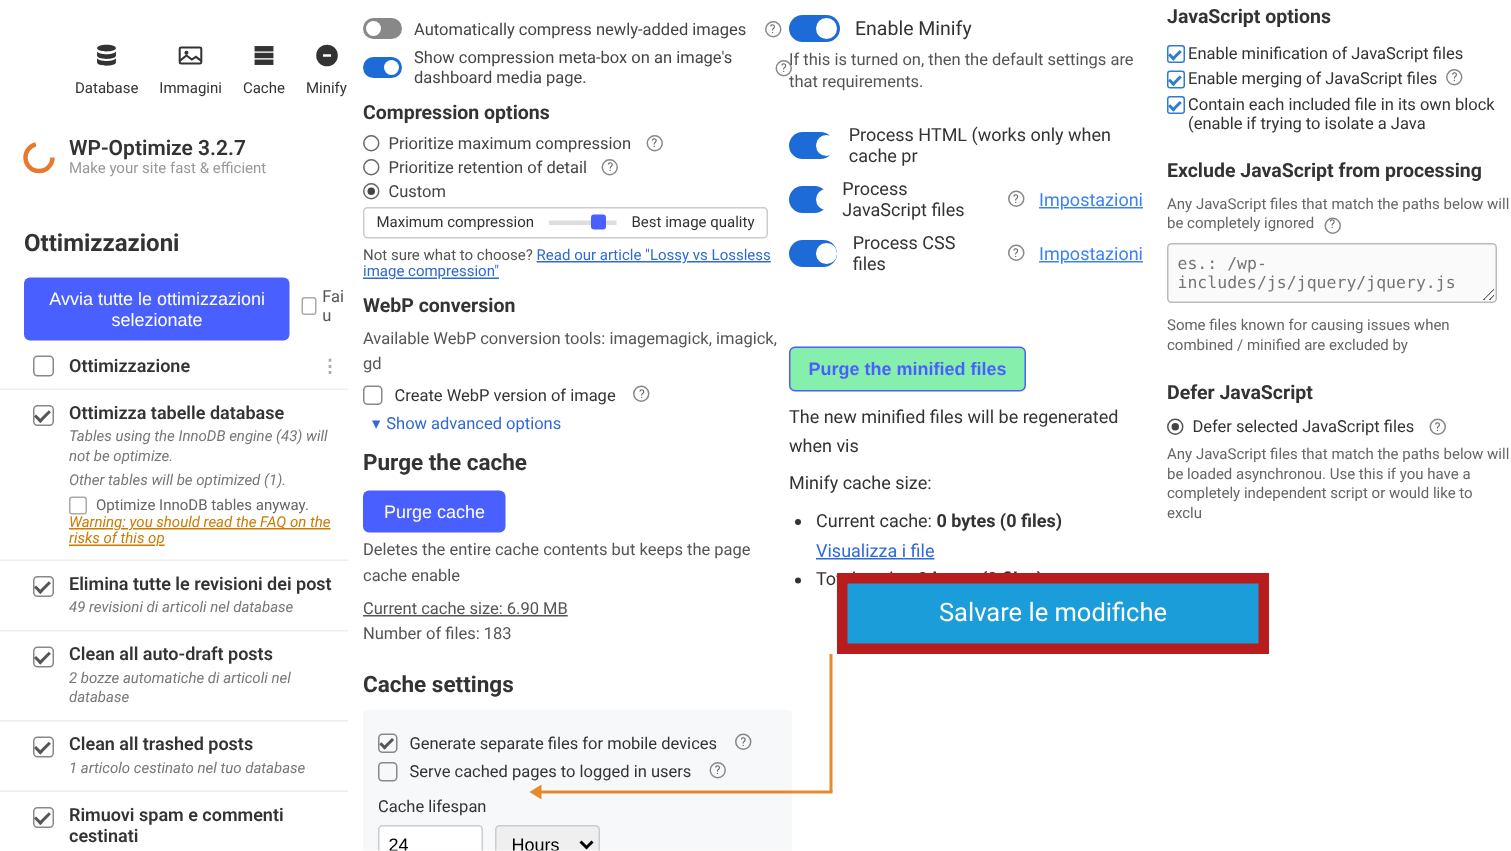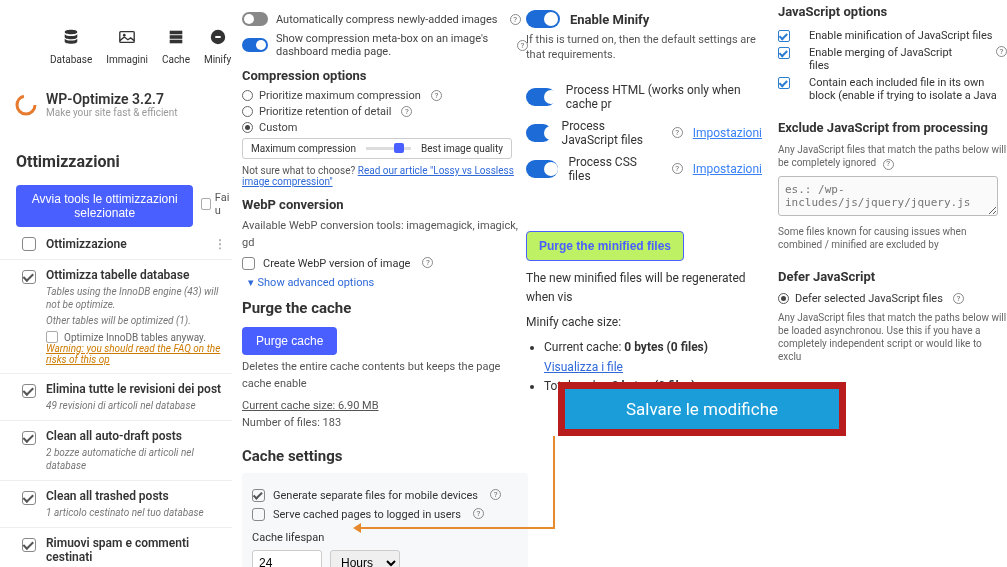--- a/index.html
+++ b/index.html
@@ -124,40 +124,40 @@
   .lifespan-row { display:flex; gap:8px; margin:6px 0;}
   .lifespan-row input { width:70px; padding:4px 6px; border:1px solid #ccc; border-radius:3px; font-size:12px;}
   .lifespan-row select { width:70px; padding:4px 6px; border:1px solid #ccc; border-radius:3px; font-size:12px;}
 
   
   .col-minify {
     position:absolute;
     left:518px; top:0; width:250px; height:360px;
     padding:6px 6px 0 8px;
   }
-  .big-toggle-row { display:flex; align-items:center; gap:10px; font-size:13px; font-weight:700; margin:4px 0 4px 0;}
+  .big-toggle-row { display:flex; align-items:center; gap:10px; font-size:13px; font-weight:400; margin:4px 0 4px 0;}
   .bt { width:34px; height:18px; border-radius:10px; background:#1d6bd6; position:relative;}
   .bt::after{content:"";width:14px;height:14px;background:#fff;border-radius:50%;position:absolute;top:2px;left:18px;}
   .desc { font-size:11px; color:#555; margin:4px 0 20px 0; line-height:1.4;}
   .feat-row{display:flex;align-items:center;gap:10px;margin:8px 0;font-size:12px;}
   .feat-row a{color:#3b82f6;text-decoration:underline;font-size:12px;}
-  .btn-outlined { border:1.5px solid #4a5fff; color:#4a5fff; background:#bef264; padding:7px 12px; border-radius:4px; font-size:12px; font-weight:600; margin-top:40px;}
+  .btn-outlined { border:1.5px solid #4a5fff; color:#4a5fff; background:#86efac; padding:7px 12px; border-radius:4px; font-size:12px; font-weight:600; margin-top:40px;}
   .minify-body { font-size:12px; color:#333; line-height:1.6; margin-top:8px;}
   .minify-body ul { margin:6px 0 0 18px; }
   .minify-body li { font-size:12px; }
 
   
   .col-js {
     position:absolute;
     left:768px; top:0; width:239px; height:567px;
     padding:4px 0 0 10px;
     font-size:11px;
   }
   .js-h { font-size:13px; font-weight:700; margin-bottom:10px;}
-  .cb-row { display:flex; align-items:flex-start; gap:19px; margin:4px 0; font-size:11px;}
+  .cb-row { display:flex; align-items:flex-start; gap:2px; margin:4px 0; font-size:11px;}
   .cb-row .cb4 { width:12px;height:12px;border:1px solid #2b7cd3;border-radius:2px;flex-shrink:0;margin-top:1px;display:flex;align-items:center;justify-content:center;}
   .cb-row .cb4.checked::after{content:"";width:6px;height:3px;border-left:2px solid #2b7cd3;border-bottom:2px solid #2b7cd3;transform:rotate(-45deg) translate(0,-1px);}
   .sub-head { font-size:13px; font-weight:700; margin:18px 0 8px 0;}
   .gray-note { font-size:10px; color:#666; margin:6px 0; line-height:1.3;}
   .js-textarea {
     width:220px; height:40px; border:1px solid #bbb; border-radius:3px; background:#fafafa;
     font-family:monospace; font-size:11px; padding:6px; color:#777;
   }
   .radio-js { display:flex; align-items:center; gap:6px; font-size:11px; margin:8px 0 4px 0;}
   .radio-js .r { width:11px;height:11px;border:1px solid #555;border-radius:50%;position:relative;}
@@ -236,21 +236,21 @@
       <circle cx="12" cy="12" r="9" fill="none" stroke="#e67a2e" stroke-width="3" stroke-dasharray="40 20"></circle>
     </svg>
     <div>
       <div class="brand-title">WP-Optimize 3.2.7</div>
       <div class="brand-sub">Make your site fast &amp; efficient</div>
     </div>
   </div>
 
   <div class="sect-head">Ottimizzazioni</div>
   <div style="display:flex;align-items:center;">
-    <button class="run-btn">Avvia tools le ottimizzazioni selezionate</button>
+    <button class="run-btn">Avvia tutte le ottimizzazioni selezionate</button>
     <span class="fake-cb">
       <span style="width:12px;height:12px;border:1px solid #aaa;border-radius:2px;display:inline-block;"></span>
       <span>Fai u</span>
     </span>
   </div>
 
   <div class="opt-header">
     <span class="cb" style="width:14px;height:14px;border:1px solid #888;border-radius:3px;"></span>
     <span>Ottimizzazione</span>
     <span style="margin-left:auto;color:#aaa;">⋮</span>

